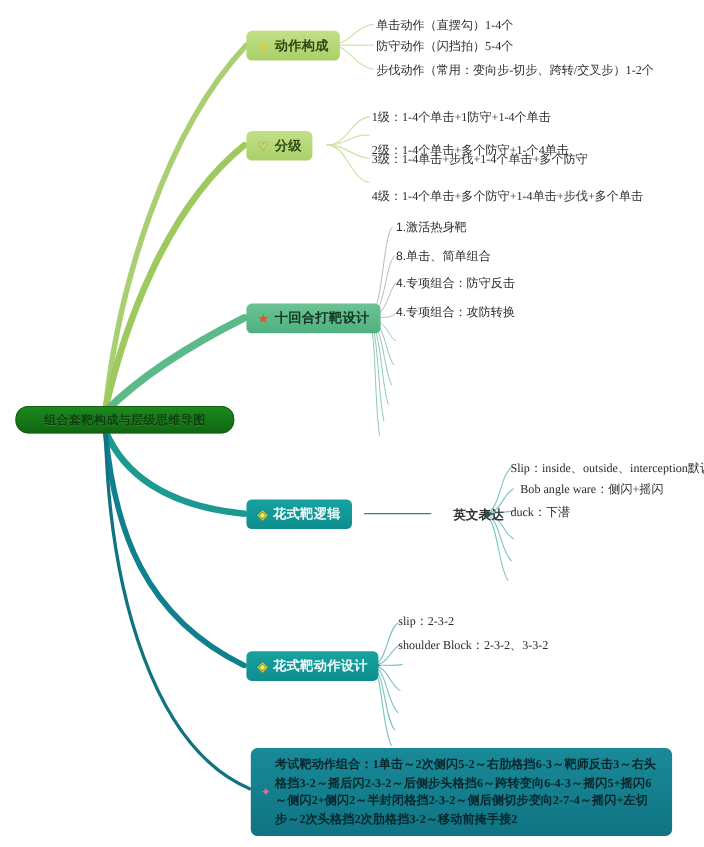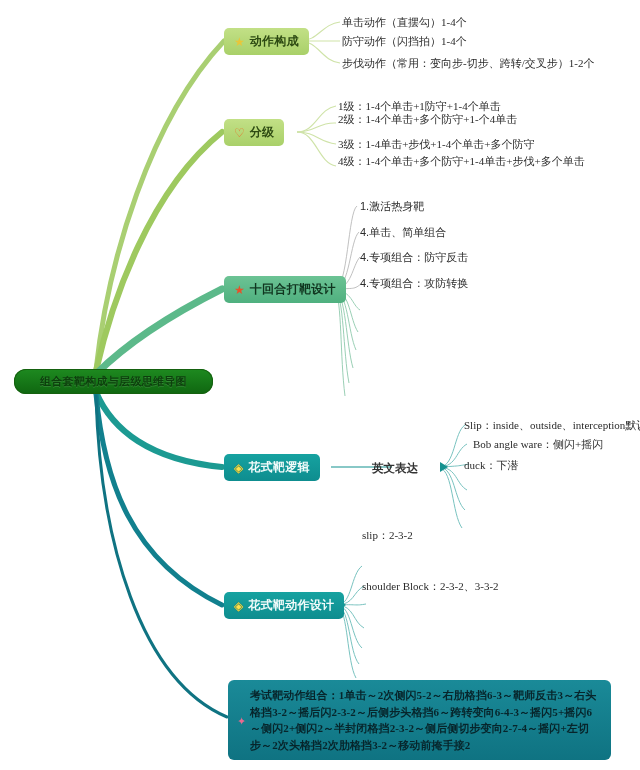--- a/index.html
+++ b/index.html
@@ -176,55 +176,55 @@
 
   <div class="node root">
     <span class="lbl">组合套靶构成与层级思维导图</span>
   </div>
 
   <div class="node n-light" style="left:224px;top:28px;">
     <span class="icon ico-star">★</span>
     <span class="lbl">动作构成</span>
   </div>
   <div class="leaf" style="left:342px;top:15px;">单击动作（直摆勾）1-4个</div>
-  <div class="leaf" style="left:342px;top:34px;">防守动作（闪挡拍）1-4个</div>
+  <div class="leaf" style="left:342px;top:34px;">防守动作（闪挡拍）5-4个</div>
   <div class="leaf" style="left:342px;top:56px;">步伐动作（常用：变向步-切步、跨转/交叉步）1-2个</div>
 
   <div class="node n-light" style="left:224px;top:119px;">
     <span class="icon ico-heart">♡</span>
     <span class="lbl">分级</span>
   </div>
   <div class="leaf" style="left:338px;top:99px;">1级：1-4个单击+1防守+1-4个单击</div>
-  <div class="leaf" style="left:338px;top:112px;">2级：1-4个单击+多个防守+1-个4单击</div>
+  <div class="leaf" style="left:338px;top:129px;">2级：1-4个单击+多个防守+1-个4单击</div>
   <div class="leaf" style="left:338px;top:137px;text-align:center;">3级：1-4单击+步伐+1-4个单击+多个防守</div>
-  <div class="leaf" style="left:338px;top:154px;text-align:right;">4级：1-4个单击+多个防守+1-4单击+步伐+多个单击</div>
+  <div class="leaf" style="left:338px;top:171px;text-align:right;">4级：1-4个单击+多个防守+1-4单击+步伐+多个单击</div>
 
   <div class="node n-green" style="left:224px;top:276px;">
     <span class="icon ico-star-red">★</span>
     <span class="lbl">十回合打靶设计</span>
   </div>
   <div class="leaf sans" style="left:360px;top:199px;">1.激活热身靶</div>
-  <div class="leaf sans" style="left:360px;top:225px;">4.单击、简单组合</div>
+  <div class="leaf sans" style="left:360px;top:225px;">8.单击、简单组合</div>
   <div class="leaf sans" style="left:360px;top:250px;">4.专项组合：防守反击</div>
   <div class="leaf sans" style="left:360px;top:276px;">4.专项组合：攻防转换</div>
 
   <div class="node n-teal" style="left:224px;top:454px;">
     <span class="icon ico-diamond">◈</span>
     <span class="lbl">花式靶逻辑</span>
   </div>
-  <div class="midtext" style="left:372px;top:461px;">英文表达</div>
+  <div class="midtext" style="left:412px;top:461px;">英文表达</div>
   <div class="leaf" style="left:464px;top:418px;">Slip：inside、outside、interception默认口令</div>
   <div class="leaf" style="left:473px;top:437px;">Bob angle ware：侧闪+摇闪</div>
   <div class="leaf" style="left:464px;top:458px;">duck：下潜</div>
 
   <div class="node n-teal" style="left:224px;top:592px;">
     <span class="icon ico-diamond">◈</span>
     <span class="lbl">花式靶动作设计</span>
   </div>
-  <div class="leaf" style="left:362px;top:528px;">slip：2-3-2</div>
+  <div class="leaf" style="left:362px;top:557px;">slip：2-3-2</div>
   <div class="leaf" style="left:362px;top:579px;">shoulder Block：2-3-2、3-3-2</div>
 
   <div class="bluebox">
     <span class="ico-pink">✦</span>
     <span class="ln">考试靶动作组合：1单击～2次侧闪5-2～右肋格挡6-3～靶师反击3～右头</span>
     <span class="ln">格挡3-2～摇后闪2-3-2～后侧步头格挡6～跨转变向6-4-3～摇闪5+摇闪6</span>
     <span class="ln">～侧闪2+侧闪2～半封闭格挡2-3-2～侧后侧切步变向2-7-4～摇闪+左切</span>
     <span class="ln">步～2次头格挡2次肋格挡3-2～移动前掩手接2</span>
   </div>
 

